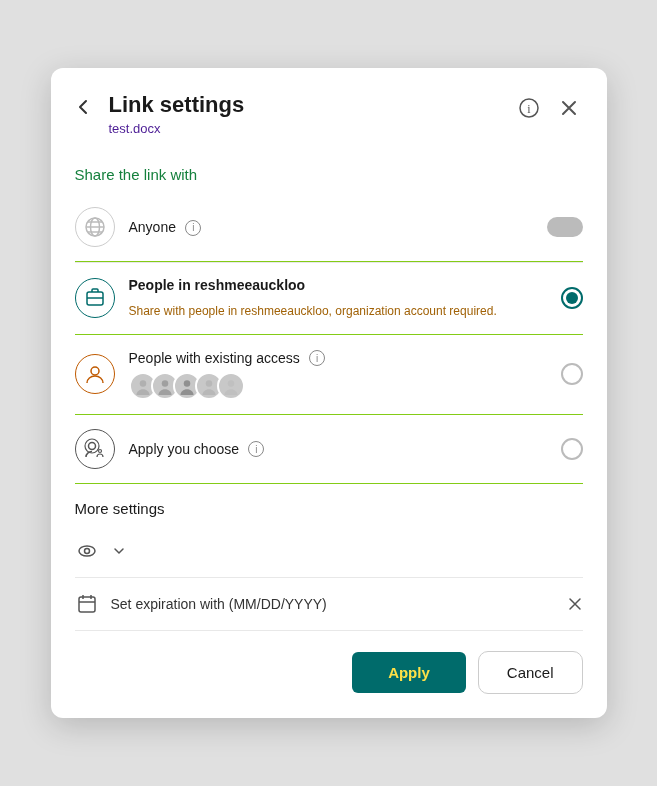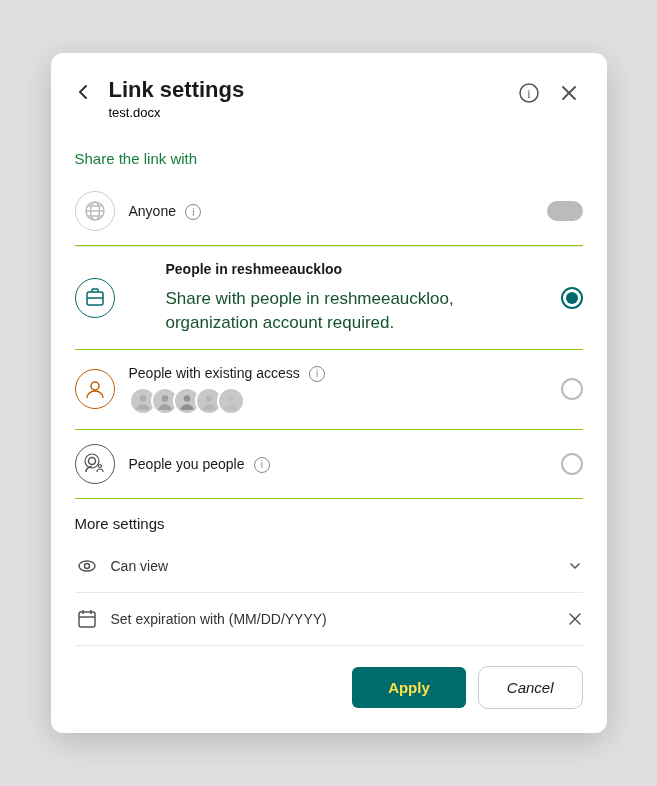--- a/index.html
+++ b/index.html
@@ -48,21 +48,21 @@
 
     .dialog-title {
       font-size: 22px;
       font-weight: 600;
       color: #1a1a1a;
       line-height: 1.2;
     }
 
     .dialog-subtitle {
       font-size: 13px;
-      color: #000000;
+      color: #4c1d95;
       margin-top: 2px;
     }
 
     .header-icons {
       display: flex;
       align-items: center;
       gap: 12px;
       margin-top: 2px;
     }
 
@@ -141,22 +141,22 @@
       font-size: 14px;
       color: #1a1a1a;
       font-weight: 400;
     }
 
     .option-title.bold {
       font-weight: 600;
     }
 
     .option-desc {
-      font-size: 17px;
-      color: #14532d;
+      font-size: 12px;
+      color: #a16207;
       margin-top: 10px;
       line-height: 1.4;
     }
 
     .radio-outer {
       width: 22px;
       height: 22px;
       border-radius: 50%;
       border: 2px solid #bbb;
       display: flex;
@@ -263,26 +263,24 @@
     .btn-cancel {
       background: #fff;
       color: #1a1a1a;
       border: 1.5px solid #ccc;
       border-radius: 10px;
       padding: 12px 28px;
       font-size: 15px;
       font-weight: 400;
       cursor: pointer;
       min-width: 90px;
-      font-style: italic;
     }
 
     .org-section {
       border-top: 1px solid #e8e8e8;
-      gap: 37px;
     }
 
     .people-existing-avatars {
       display: flex;
       margin-top: 5px;
     }
 
     .people-avatar {
       width: 28px;
       height: 28px;
@@ -421,36 +419,35 @@
       <div class="option-icon choose">
         <svg width="22" height="22" viewBox="0 0 22 22" fill="none">
           <circle cx="8" cy="8" r="3.5" stroke="#555" stroke-width="1.5"></circle>
           <path d="M2 19c0-3 2.7-5.5 6-5.5" stroke="#555" stroke-width="1.5"></path>
           <circle cx="16" cy="13" r="1.5" stroke="#555" stroke-width="1.2"></circle>
           <path d="M13 19c0-1.5.8-3 3-3s3 1.5 3 3" stroke="#555" stroke-width="1.2"></path>
           <circle cx="8" cy="8" r="7" stroke="#555" stroke-width="1.2"></circle>
         </svg>
       </div>
       <div class="option-text">
-        <span class="option-title">People you people</span>
+        <span class="option-title">Apply you choose</span>
         <span class="info-circle">i</span>
       </div>
       <div class="radio-outer"></div>
     </div>
 
     <div class="more-settings-label">More settings</div>
 
     <div class="settings-row">
       <div class="settings-icon">
         <svg width="20" height="20" viewBox="0 0 20 20" fill="none">
           <ellipse cx="10" cy="10" rx="8" ry="5" stroke="#555" stroke-width="1.5"></ellipse>
           <circle cx="10" cy="10" r="2.5" stroke="#555" stroke-width="1.5"></circle>
         </svg>
       </div>
-      <div class="settings-text">Can view</div>
       <div class="settings-action">
         <svg width="16" height="16" viewBox="0 0 16 16" fill="none">
           <path d="M4 6L8 10L12 6" stroke="#555" stroke-width="1.5" stroke-linecap="round"></path>
         </svg>
       </div>
     </div>
 
     <div class="settings-row">
       <div class="settings-icon">
         <svg width="20" height="20" viewBox="0 0 20 20" fill="none">

